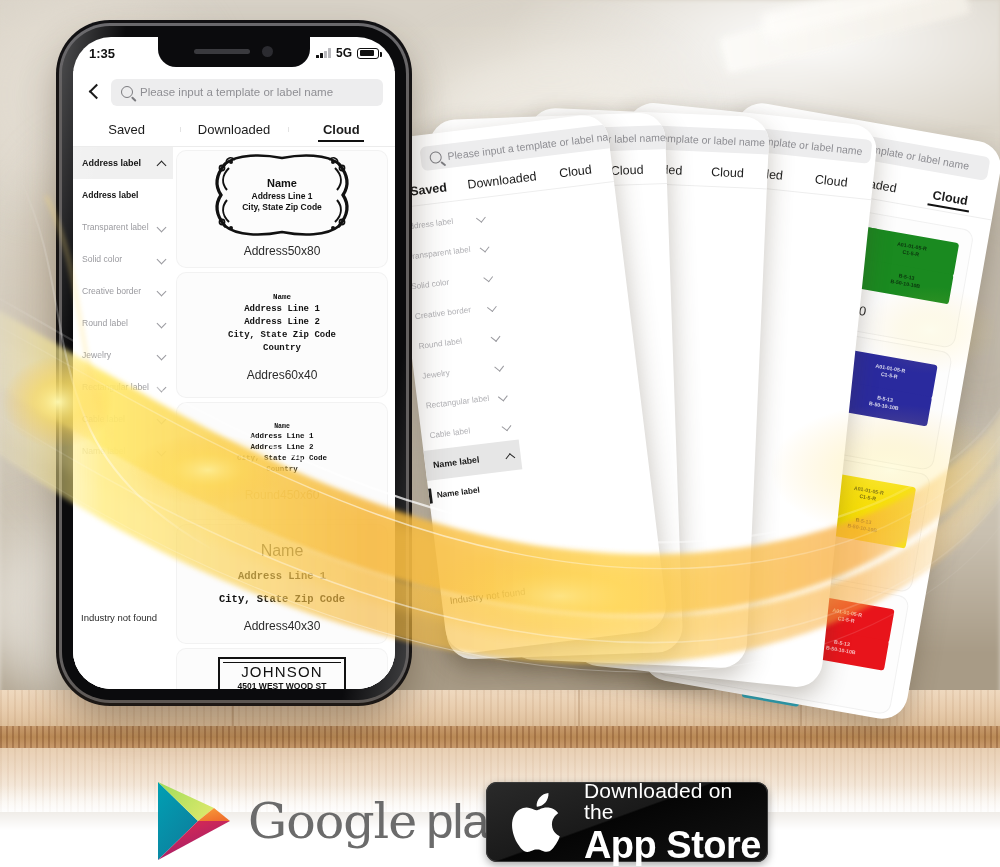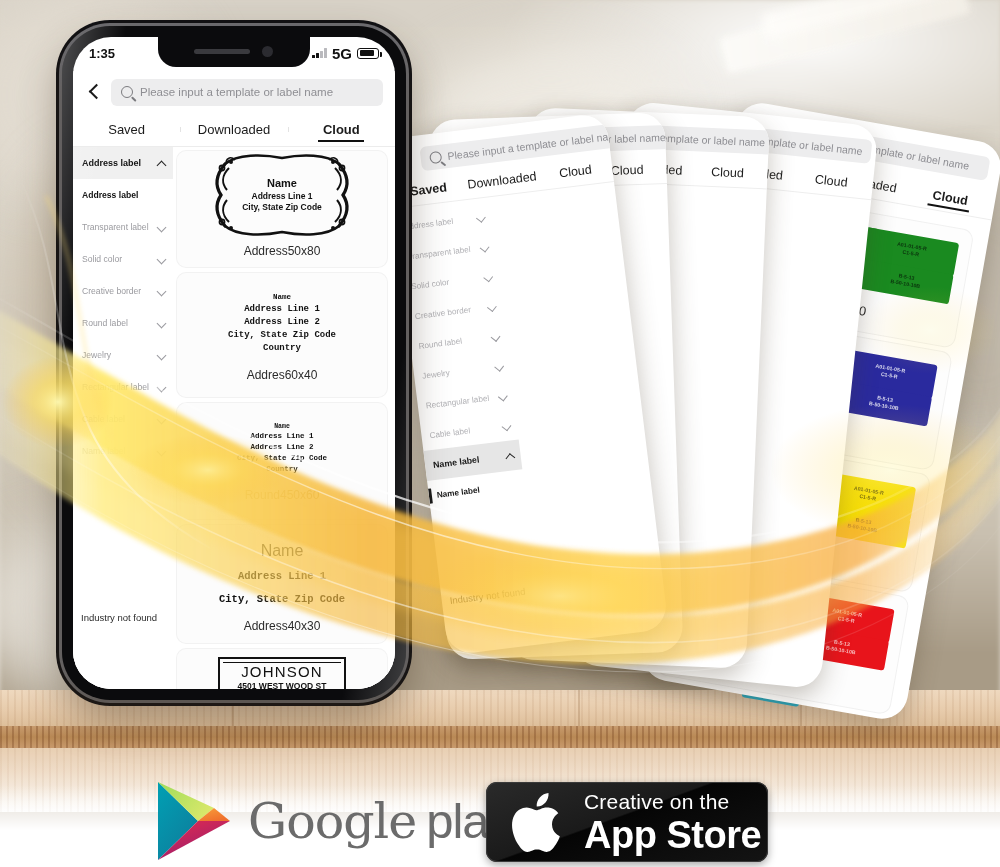--- a/index.html
+++ b/index.html
@@ -579,21 +579,21 @@
 
       <div class="statusbar">
         <div>1:35</div>
         <div class="sb-right">
           <span class="bars">
               <i></i>
               <i></i>
               <i></i>
               <i></i>
             </span>
-          <span style="font-size:15px;">5G</span>
+          <span style="font-size:12px;">5G</span>
           <span class="batt">
               <i></i>
             </span>
         </div>
       </div>
 
       <div class="searchrow">
         <div class="backchev"></div>
         <div class="searchbox">
           <span class="mag"></span>
@@ -821,18 +821,18 @@
       <b>Google</b><span style="margin-left:10px;">play</span>
     </div>
   </div>
 
   <div class="appstore">
     <svg width="60" height="68" viewBox="0 0 60 68">
       <path d="M42 36.5c-.1-7.4 6-11 6.3-11.2-3.4-5-8.8-5.7-10.7-5.8-4.6-.5-8.9 2.7-11.2 2.7-2.3 0-5.9-2.6-9.7-2.6-5 .1-9.6 2.9-12.2 7.4-5.2 9-1.3 22.3 3.7 29.6 2.5 3.6 5.4 7.6 9.3 7.4 3.7-.1 5.1-2.4 9.6-2.4s5.8 2.4 9.7 2.3c4-.1 6.5-3.6 9-7.3 2.8-4.2 4-8.2 4-8.4-.1-.1-7.7-3-7.8-11.7z" fill="#fff"></path>
       <path d="M35.5 14.5c2-2.5 3.4-6 3-9.5-3 .1-6.6 2-8.7 4.5-1.9 2.2-3.5 5.7-3.1 9.1 3.3.2 6.8-1.7 8.8-4.1z" fill="#fff"></path>
     </svg>
     <div class="as-text">
-      <div class="as-1">Creative on the</div>
+      <div class="as-1">Downloaded on the</div>
       <div class="as-2">App Store</div>
     </div>
   </div>
 
 </div>
 
 </body></html>

